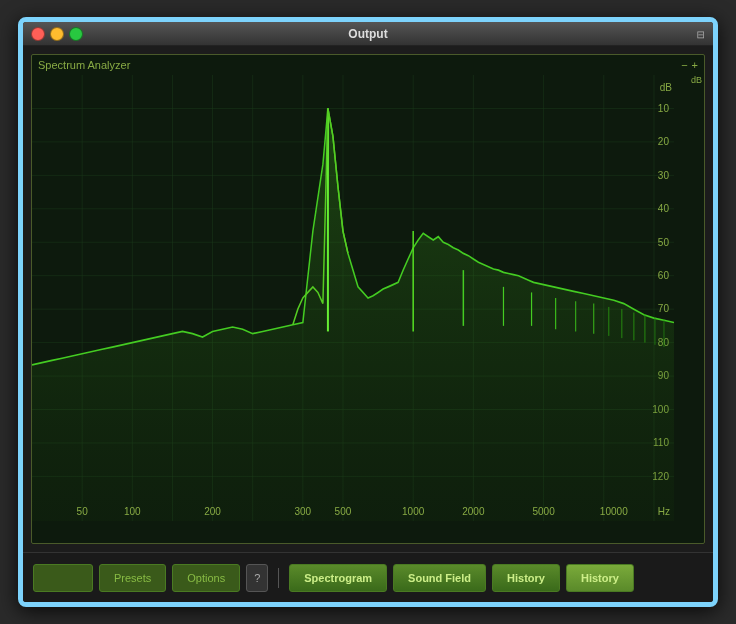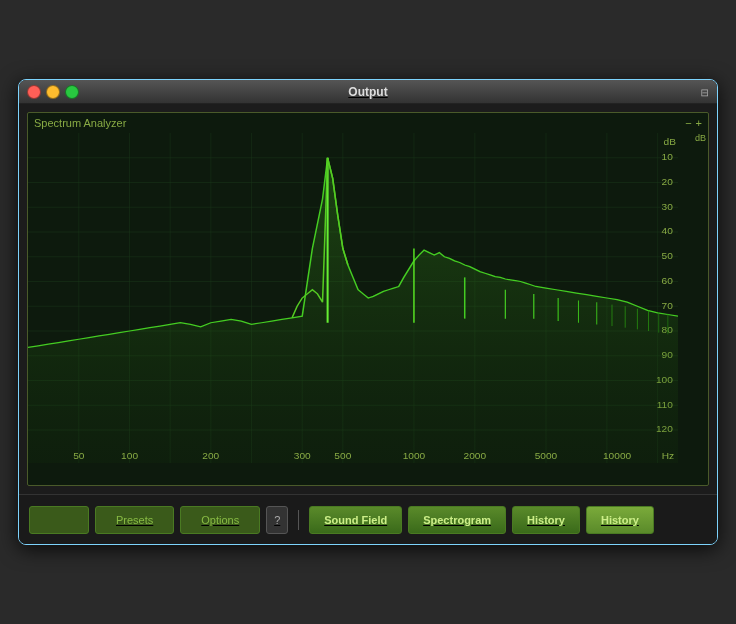--- a/index.html
+++ b/index.html
@@ -8,27 +8,26 @@
       display: flex;
       justify-content: center;
       align-items: center;
       width: 736px;
       height: 624px;
       font-family: Arial, sans-serif;
     }
 
     .window {
       width: 700px;
-      height: 466px;
+      height: 590px;
       background: #1a1a1a;
       border-radius: 8px;
-      border: 1px solid #7dd3fc;
+      border: 5px solid #7dd3fc;
       overflow: hidden;
       box-shadow: 0 4px 20px rgba(0,0,0,0.8);
-      text-decoration: underline;
     }
 
     .title-bar {
       background: linear-gradient(to bottom, #555, #333);
       height: 24px;
       display: flex;
       align-items: center;
       justify-content: center;
       position: relative;
       border-bottom: 1px solid #222;
@@ -148,21 +147,21 @@
       align-items: center;
       padding: 0 10px;
       gap: 6px;
       border-top: 1px solid #333;
     }
 
     .bottom-left-btn {
       background: #3a5a1a;
       border: 1px solid #4a7a22;
       color: #88bb44;
-      padding: 5px 20px;
+      padding: 5px 14px;
       font-size: 11px;
       border-radius: 3px;
       cursor: pointer;
       height: 28px;
     }
 
     .bottom-left-btn.wide {
       width: 60px;
     }
 
@@ -406,22 +405,22 @@
       </div>
     </div>
   </div>
 
   <div class="bottom-bar">
     <button class="bottom-left-btn wide"></button>
     <button class="bottom-left-btn">Presets</button>
     <button class="bottom-left-btn">Options</button>
     <div class="question-btn">?</div>
     <div class="separator"></div>
+    <button class="nav-btn">Spectrogram</button>
     <button class="nav-btn">Sound Field</button>
-    <button class="nav-btn">Spectrogram</button>
     <button class="nav-btn">History</button>
     <button class="nav-btn active">History</button>
   </div>
 
   <div class="footer">
     
     
     
   </div>
 </div>

